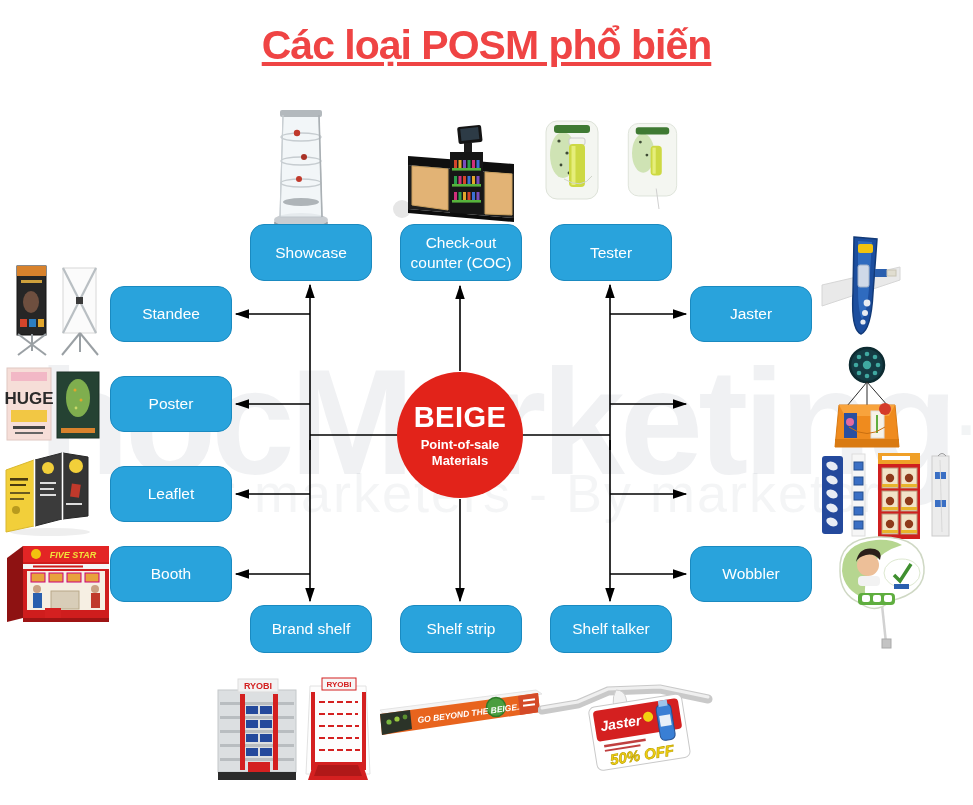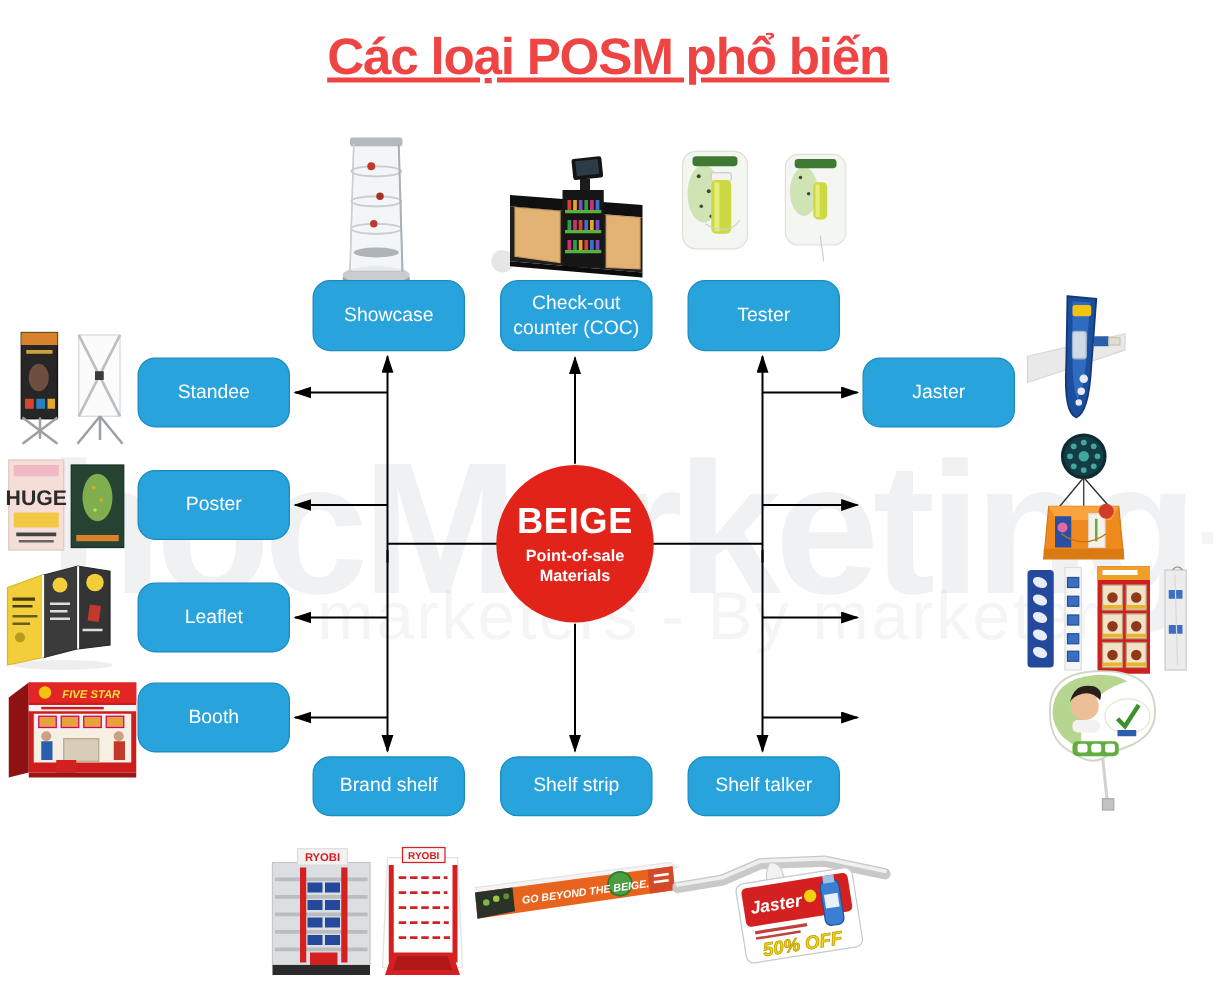--- a/index.html
+++ b/index.html
@@ -83,20 +83,21 @@
   <div class="node h57" style="left:250px;top:224px">Showcase</div>
   <div class="node h57" style="left:400px;top:224px">Check-out counter (COC)</div>
   <div class="node h57" style="left:550px;top:224px">Tester</div>
 
   <div class="node h56" style="left:110px;top:286px">Standee</div>
   <div class="node h56" style="left:110px;top:376px">Poster</div>
   <div class="node h56" style="left:110px;top:466px">Leaflet</div>
   <div class="node h56" style="left:110px;top:546px">Booth</div>
 
   <div class="node h56" style="left:690px;top:286px">Jaster</div>
+  <div class="node h56" style="left:690px;top:546px">Wobbler</div>
 
   <div class="node h58" style="left:250px;top:605px">Brand shelf</div>
   <div class="node h58" style="left:400px;top:605px">Shelf strip</div>
   <div class="node h58" style="left:550px;top:605px">Shelf talker</div>
 
   <div class="photo" style="left:253px;top:103px">
     <svg width="95" height="130" viewBox="0 0 95 130">
       <ellipse cx="48" cy="120" rx="27" ry="7" fill="#9aa0a5"></ellipse>
       <ellipse cx="48" cy="117" rx="27" ry="7" fill="#c9cdd1"></ellipse>
       <polygon points="30,12 66,12 69,114 27,114" fill="#eef3f6" fill-opacity="0.75" stroke="#bfc6cb"></polygon>

